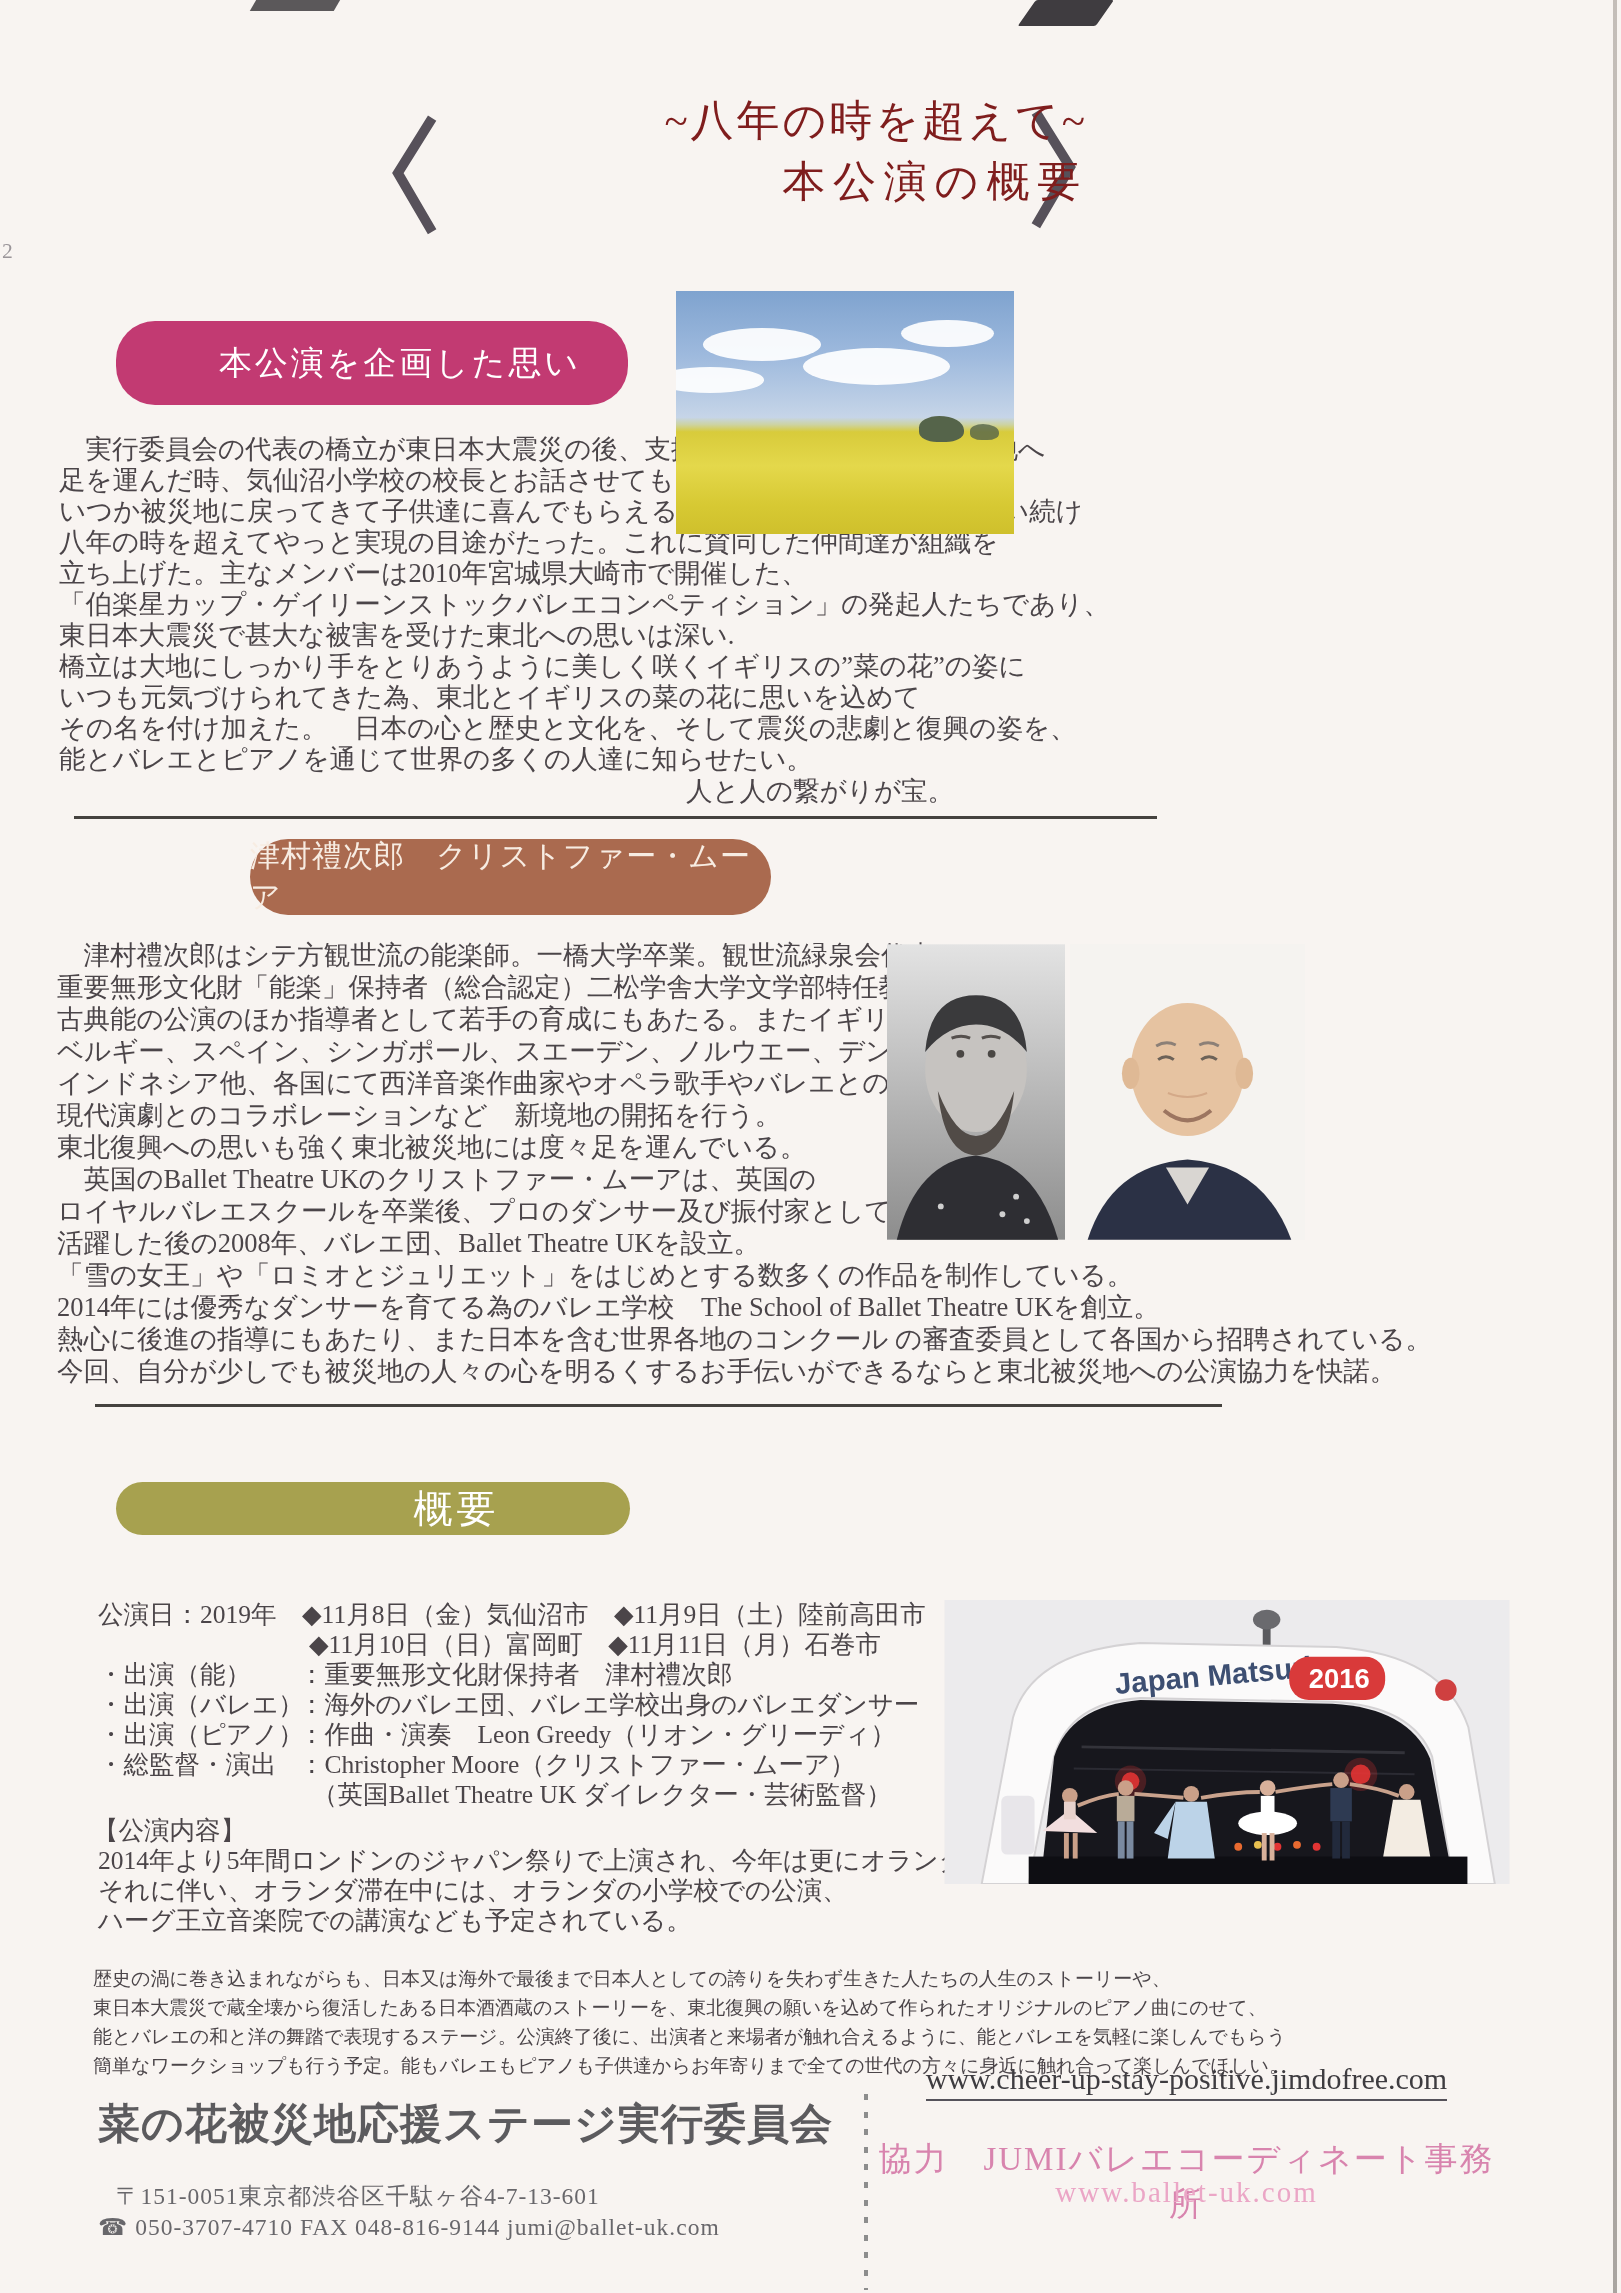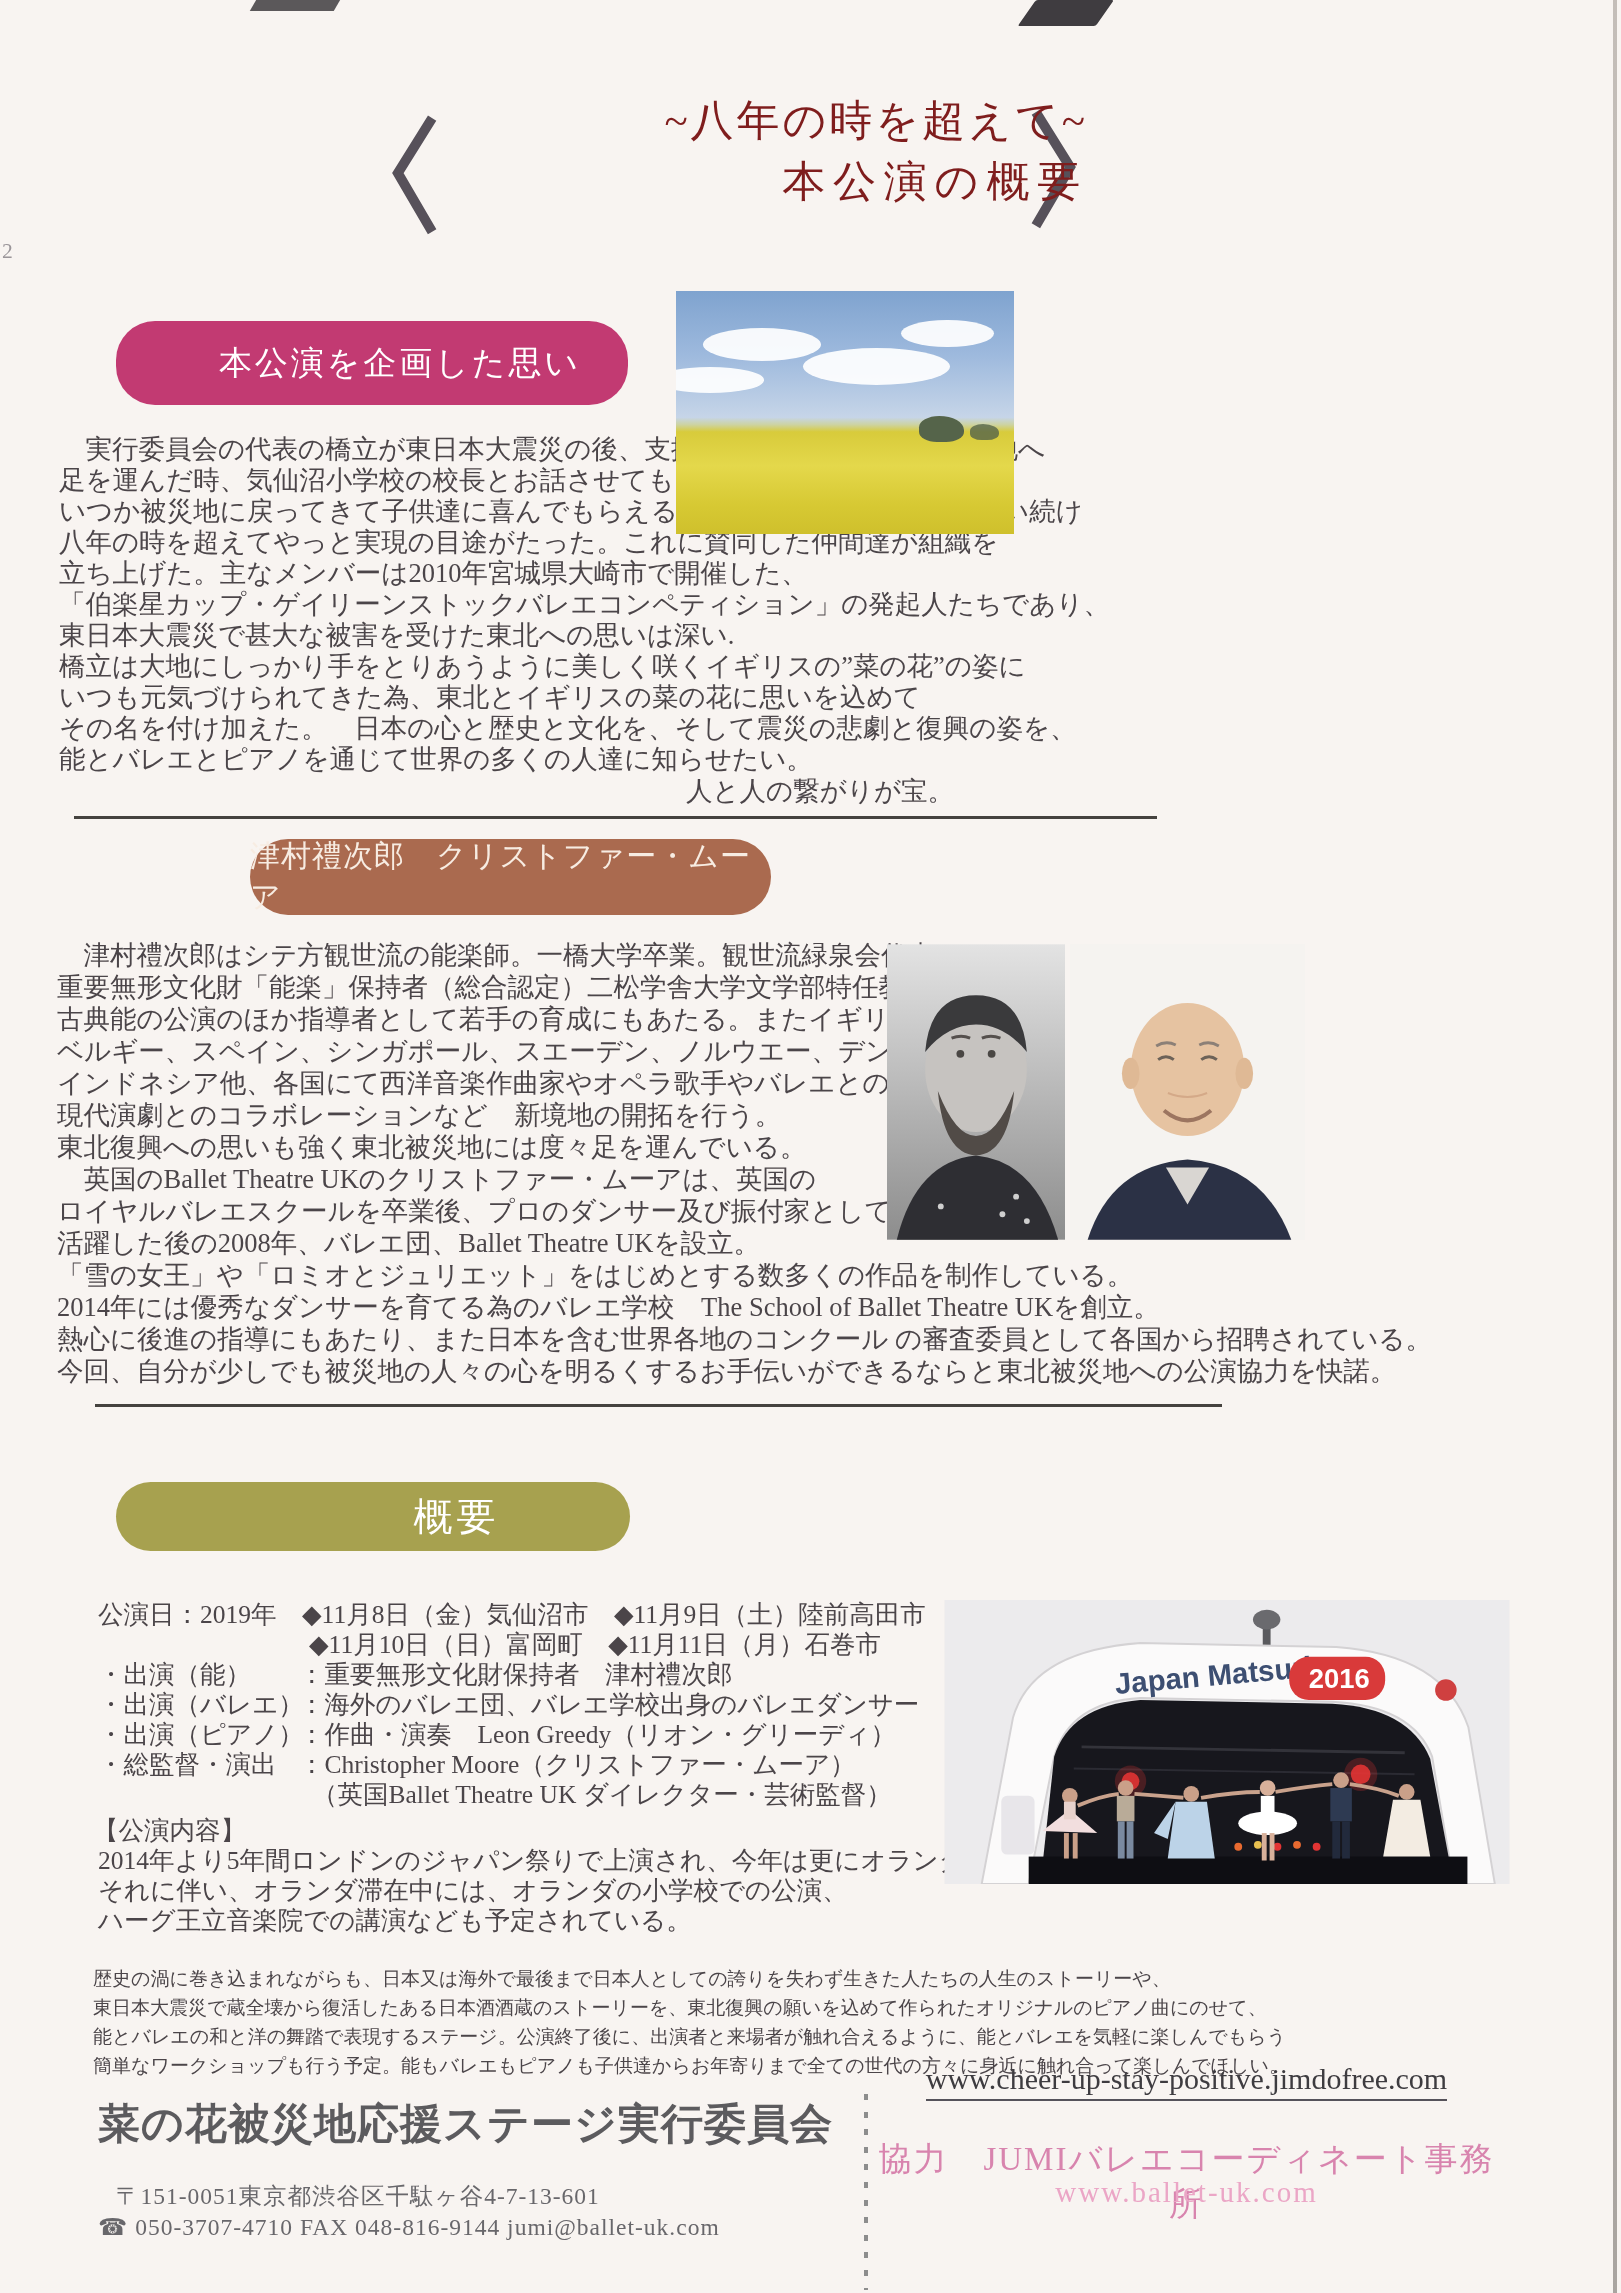--- a/index.html
+++ b/index.html
@@ -17,21 +17,21 @@
   .hdr .t2{font-size:43px; line-height:61px; letter-spacing:7.8px;}
   .bracket{stroke:#57515a; stroke-width:10; fill:none; stroke-linecap:butt;}
 
   
   .banner{border-radius:39px; color:#ffffff; display:flex; align-items:center;}
   .banner-pink{left:116px; top:321px; width:512px; height:84px; background:#c23a72;
     justify-content:flex-end; padding-right:47px; box-sizing:border-box;
     font-size:33px; letter-spacing:2.9px;}
   .banner-brown{left:250px; top:839px; width:521px; height:76px; background:#aa6a4f;
     justify-content:center; font-size:30px; letter-spacing:1px; color:#f7ece2;}
-  .banner-olive{left:116px; top:1482px; width:514px; height:69px; background:#a7a14f;
+  .banner-olive{left:116px; top:1482px; width:514px; height:53px; background:#a7a14f;
     justify-content:center; padding-left:167px; box-sizing:border-box;
     font-size:39px; letter-spacing:3.9px;}
 
   .line{font-size:26.5px; line-height:31px; color:#4b4549; white-space:nowrap;}
   .bio .line{line-height:32px;}
   .divider{height:2.9px; background:#45423f;}
 
   
   .ov-line{font-size:25.5px; line-height:30px; white-space:nowrap; color:#4b4549;}
   .cast-row{display:flex;}

